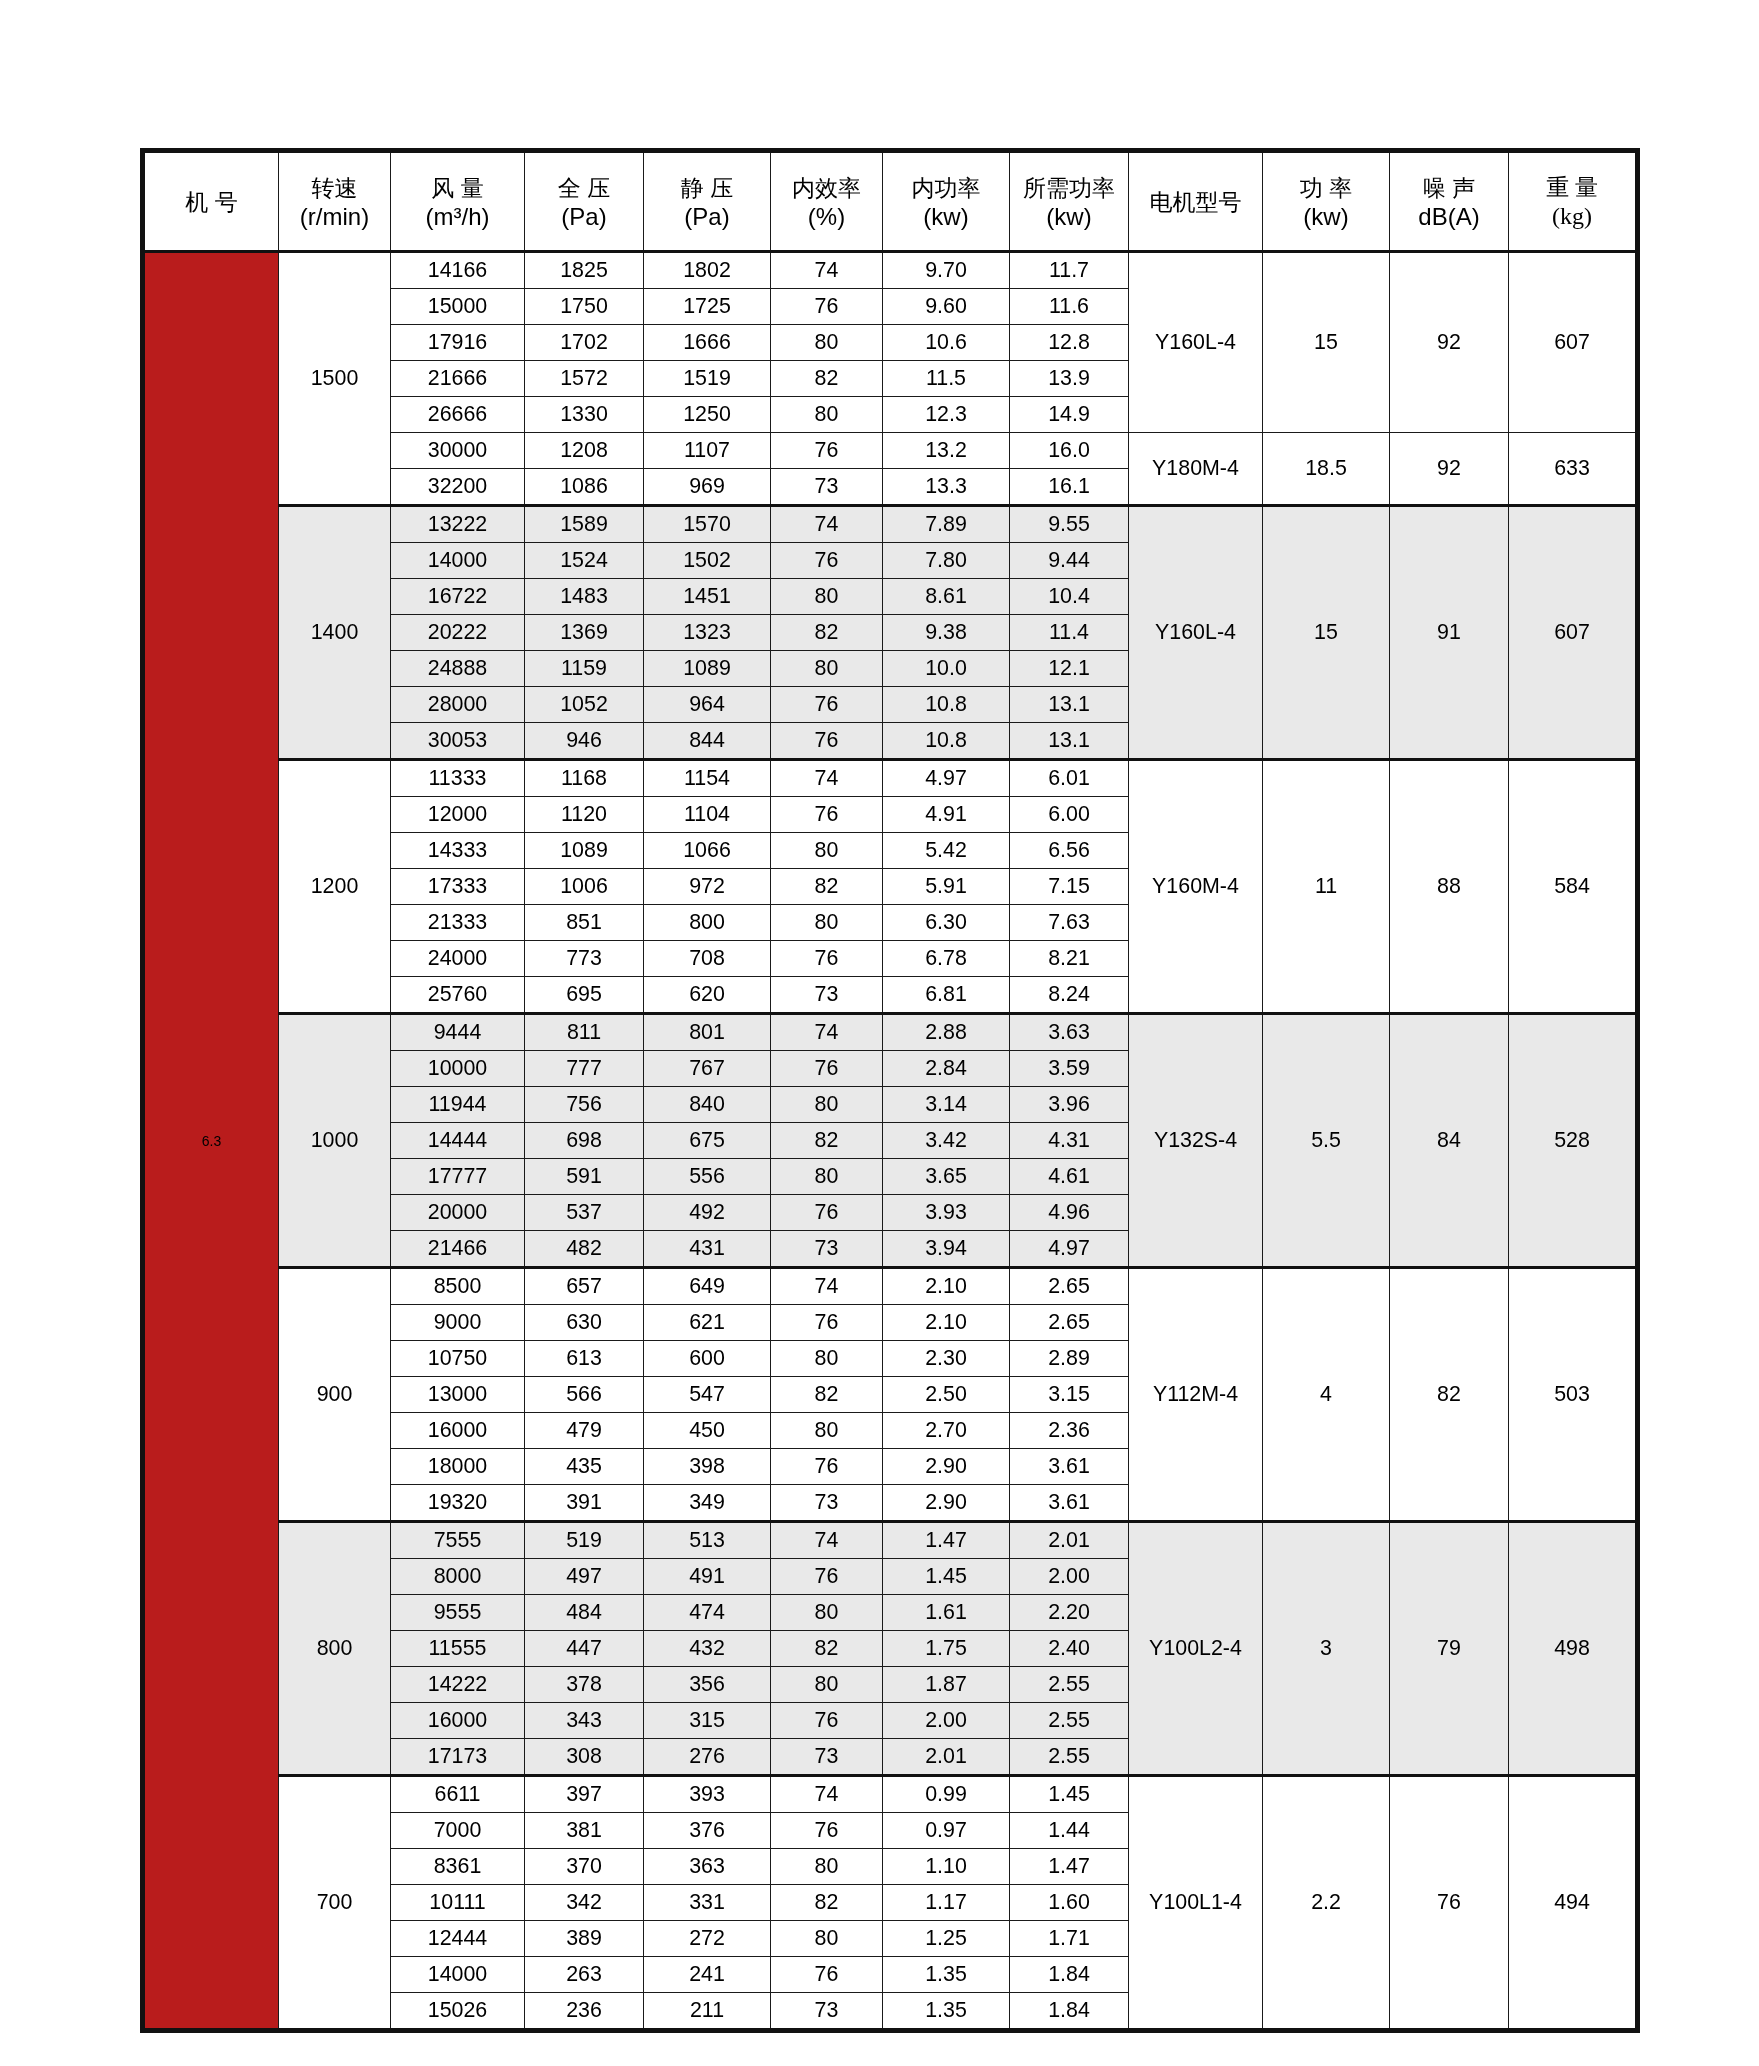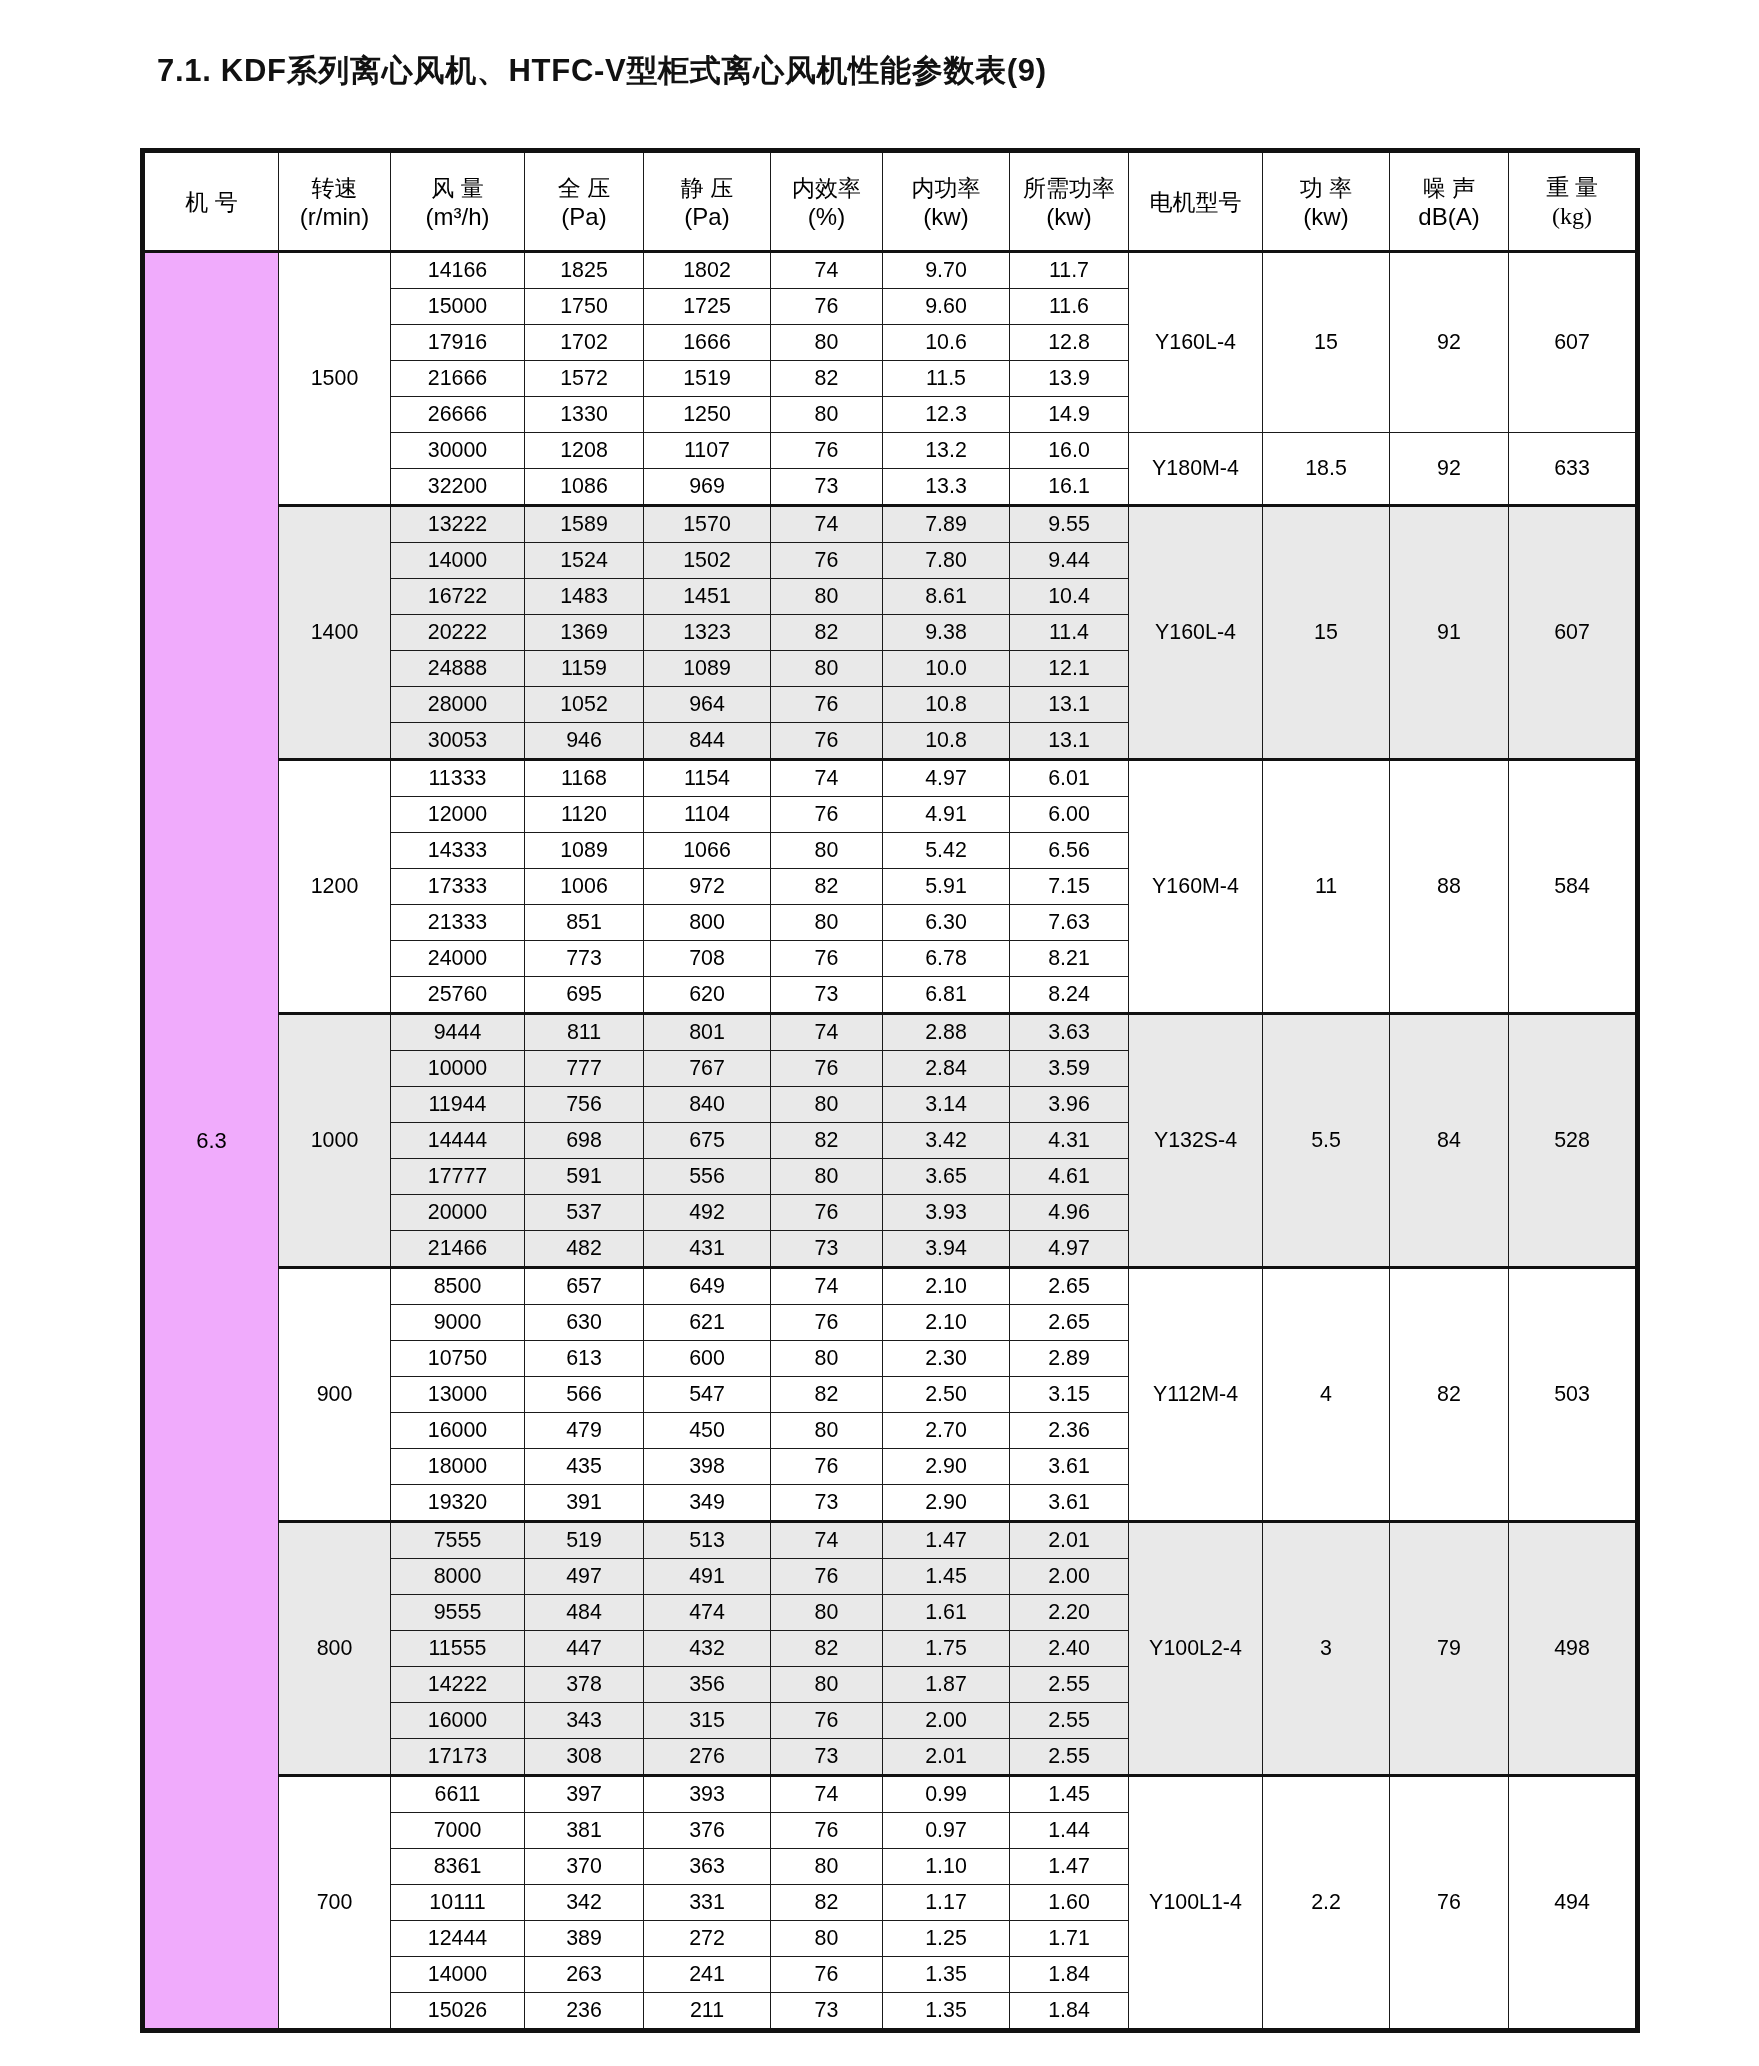--- a/index.html
+++ b/index.html
@@ -48,27 +48,26 @@
   .h-label{font-size:23px;line-height:30px;}
   .h-sub{font-size:24px;line-height:27px;}
   .perf-table tbody td{
     height:35px;
     font-size:21.4px;
   }
   .perf-table tbody tr.group-start td{
     border-top:3px solid #111;
   }
   .perf-table td.shaded{background:#e9e9e9;}
-  .perf-table td.machine{font-size:22px;background:#f0abfc;text-align:center;}
+  .perf-table td.machine{font-size:14px;background:#b91c1c;text-align:center;}
 </style>
 </head>
 <body>
 
 <div class="page">
-  <h1 class="title">7.1. KDF系列离心风机、HTFC-V型柜式离心风机性能参数表(9)</h1>
 
   <table class="perf-table">
     <thead>
       <tr id="header-row">
           <th style="width: 133px;">
             <div class="h-label">机  号</div>
           </th>
           <th style="width: 111px; margin-left: 34px;">
             <div class="h-label">转速</div>
             <div class="h-sub">(r/min)</div>

